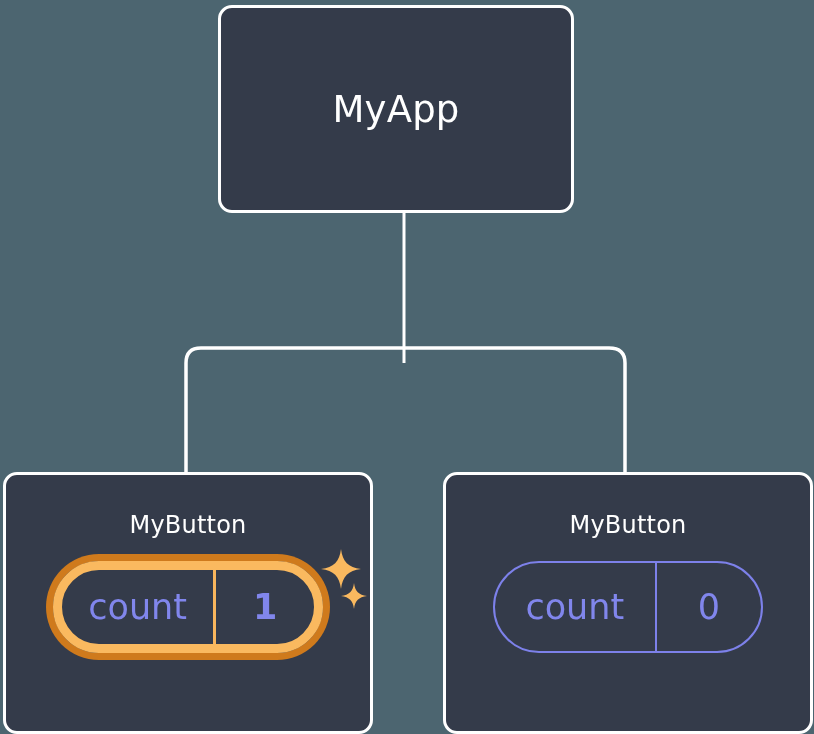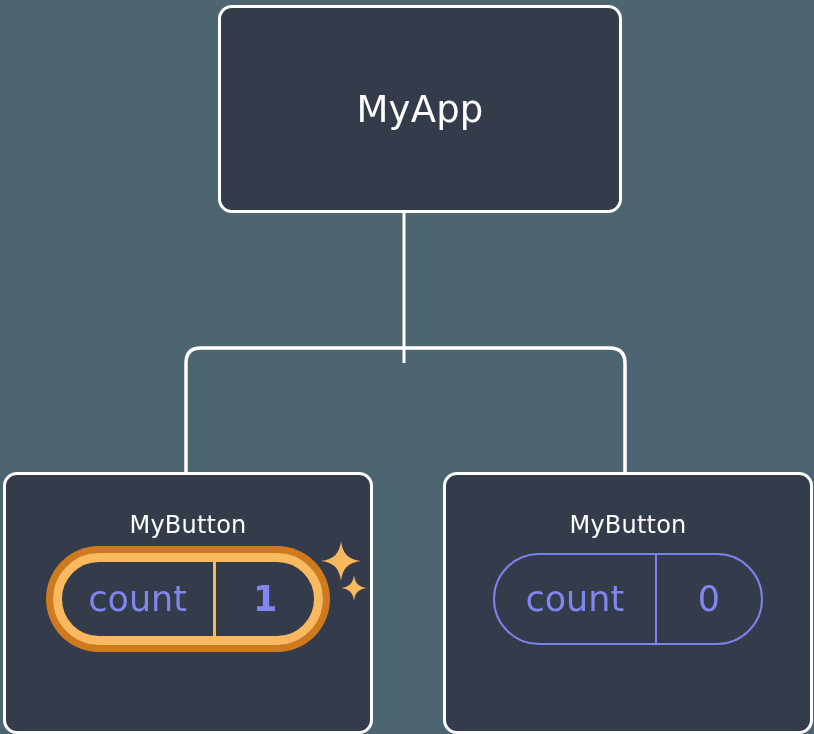--- a/index.html
+++ b/index.html
@@ -38,21 +38,21 @@
     background: #343b4a;
     border: 3px solid #ffffff;
     border-radius: 14px;
     display: flex;
     flex-direction: column;
     align-items: center;
   }
   .node-root {
     left: 218px;
     top: 5px;
-    width: 404px;
+    width: 356px;
     height: 208px;
     justify-content: center;
   }
   .node-child-left {
     left: 3px;
     top: 472px;
     width: 370px;
     height: 262px;
     border-bottom-left-radius: 14px;
     border-bottom-right-radius: 14px;
@@ -72,21 +72,21 @@
     letter-spacing: 0.2px;
     line-height: 1;
   }
   .node-root .node-title {
     font-size: 37px;
   }
 
   
   .pill-wrap {
     position: relative;
-    margin-top: 16px;
+    margin-top: 24px;
   }
   .pill {
     position: relative;
     box-sizing: border-box;
     display: flex;
     align-items: stretch;
     height: 92px;
     border-radius: 46px;
     background: transparent;
   }

